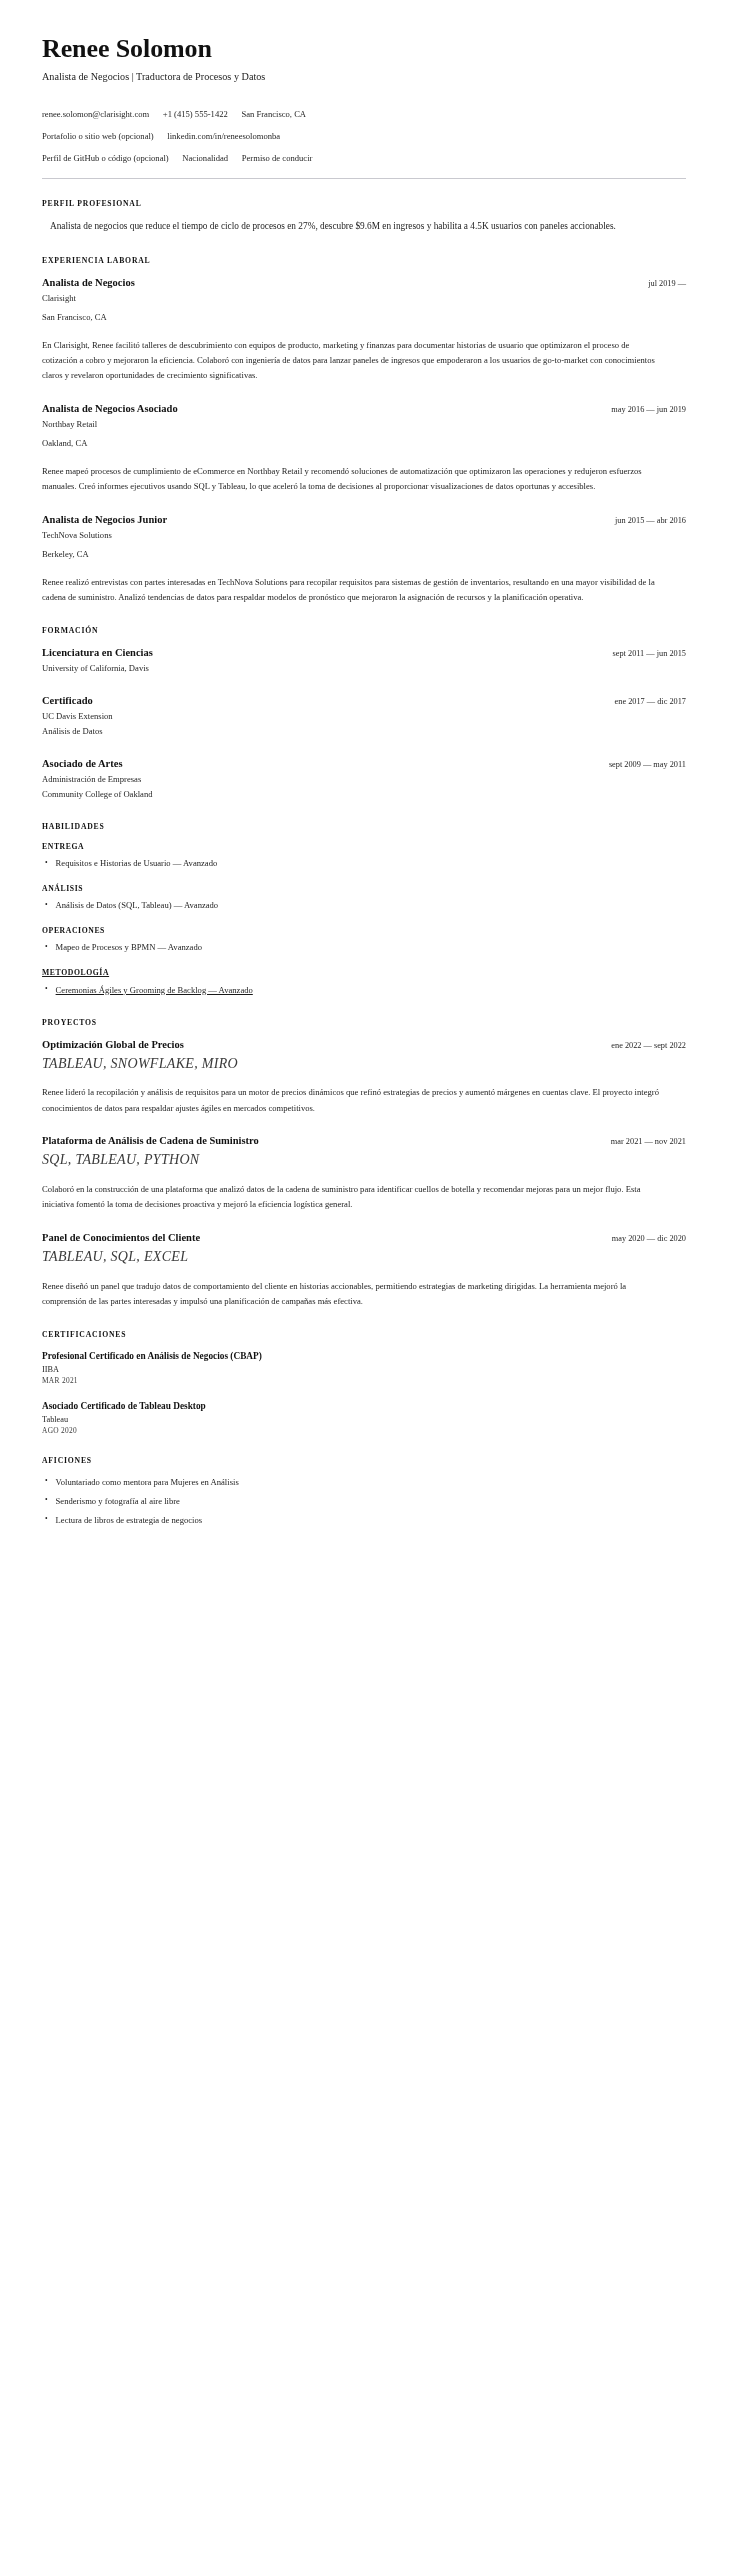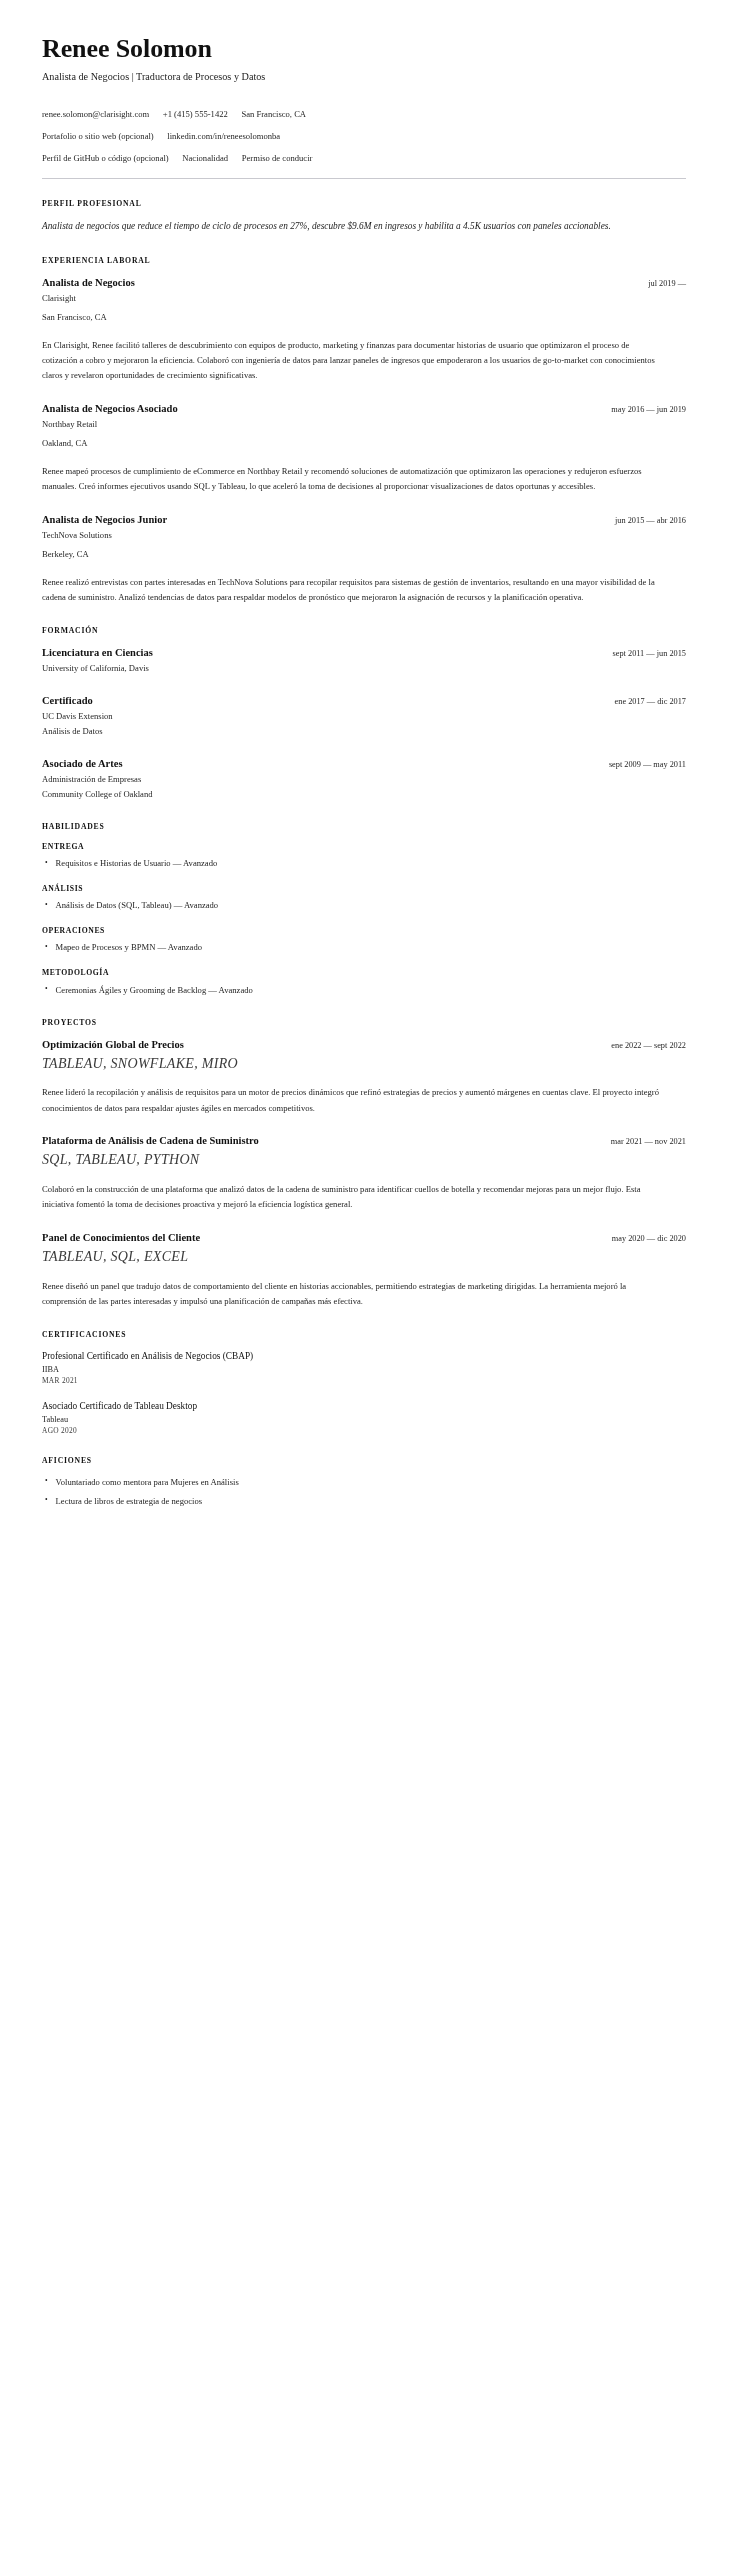--- a/index.html
+++ b/index.html
@@ -59,23 +59,22 @@
     letter-spacing: 0.8px;
     text-transform: uppercase;
     color: #111111;
     margin: 0 0 11px 0;
   }
 
   .summary {
     font-size: 9.3px;
     line-height: 1.68;
     color: #1d1d1d;
-    margin: 0;
+    margin: 8px;
     max-width: 605px;
-    font-style: italic;
   }
 
   
   .entry { margin-bottom: 18.5px; }
   .entry:last-child { margin-bottom: 0; }
   .entry-head {
     display: flex;
     align-items: baseline;
     justify-content: space-between;
     gap: 21px;
@@ -116,21 +115,21 @@
   .entry-body {
     font-size: 8.6px;
     line-height: 1.78;
     color: #1d1d1d;
     margin-top: 13.6px;
     max-width: 623px;
   }
 
   
   .skill-group { margin-bottom: 13.6px; }
-  .skill-group:last-child { margin-bottom: 4px; }
+  .skill-group:last-child { margin-bottom: 4px; text-decoration: underline; }
   .skill-group-title {
     font-size: 7.7px;
     font-weight: bold;
     letter-spacing: 0.6px;
     text-transform: uppercase;
     color: #111111;
     margin: 0 0 6.2px 0;
   }
   ul.bullets {
     list-style: none;
@@ -153,21 +152,21 @@
     top: -0.6px;
     font-size: 7.4px;
     color: #1d1d1d;
   }
 
   
   .cert { margin-bottom: 15px; }
   .cert:last-child { margin-bottom: 0; }
   .cert-title {
     font-size: 9.3px;
-    font-weight: normal;
+    font-weight: bold;
     color: #111111;
     line-height: 1.35;
   }
   .cert-issuer {
     font-size: 8.3px;
     color: #262626;
     margin-top: 1.9px;
   }
   .cert-date {
     font-size: 7.4px;
@@ -346,18 +345,19 @@
       <div class="cert-title">Asociado Certificado de Tableau Desktop</div>
       <div class="cert-issuer">Tableau</div>
       <div class="cert-date">AGO 2020</div>
     </div>
   </section>
 
   <section class="section">
     <h2 class="section-title">AFICIONES</h2>
     <ul class="bullets">
       <li>Voluntariado como mentora para Mujeres en Análisis</li>
+      <li>Senderismo y fotografía al aire libre</li>
       <li>Lectura de libros de estrategia de negocios</li>
     </ul>
   </section>
 
 </div>
 
 
 </body></html>

